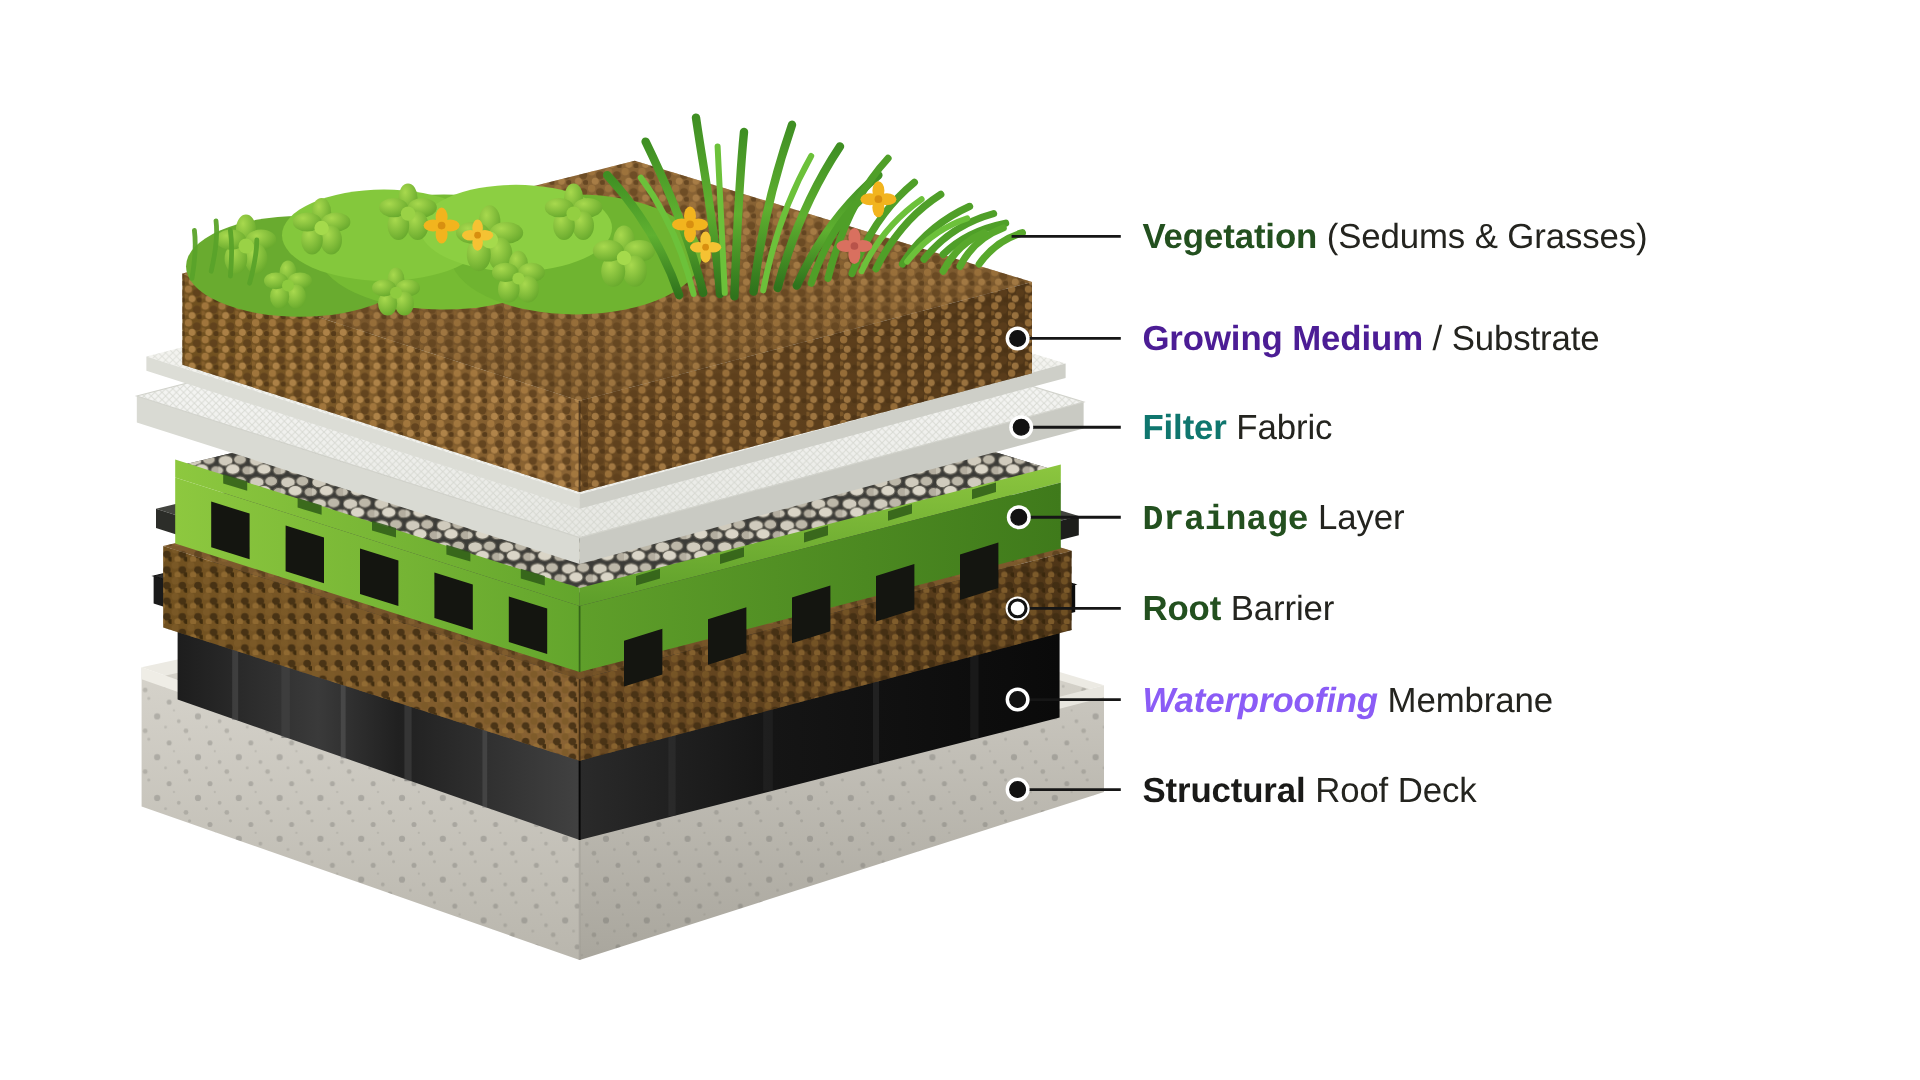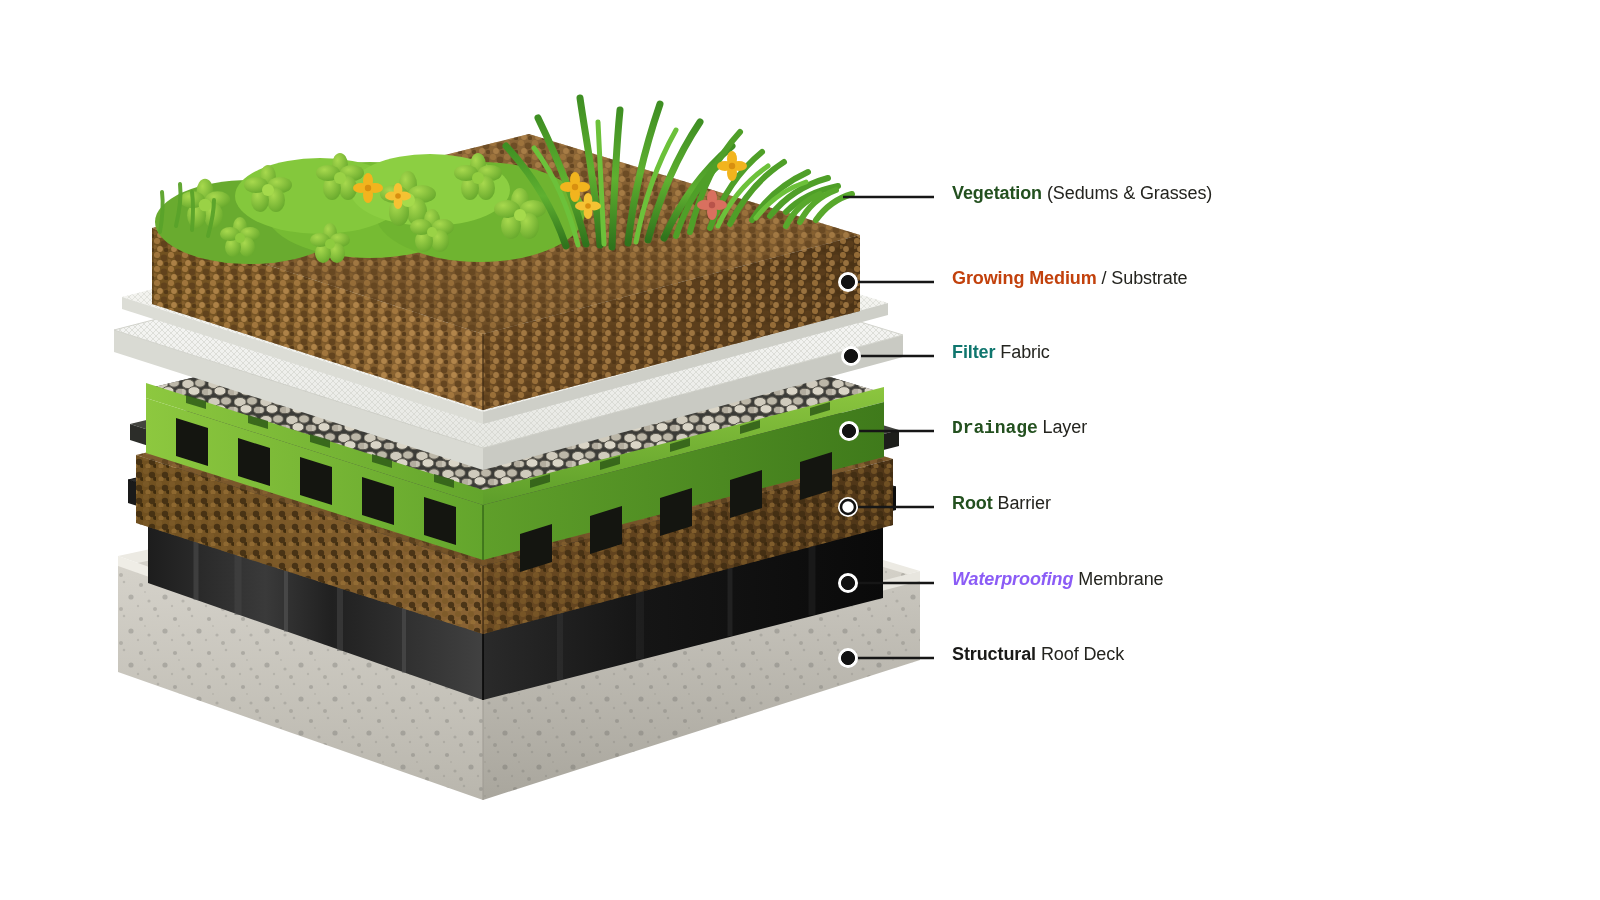--- a/index.html
+++ b/index.html
@@ -10,21 +10,21 @@
     overflow:hidden;
     position:relative;
   }
   #stage{position:absolute;inset:0;}
   .svg-root{position:absolute;left:0;top:0;width:1600px;height:900px;}
 
   
   .callout{
     position:absolute;
     white-space:nowrap;
-    font-size:18px;
+    font-size:29px;
     line-height:1;
     letter-spacing:-0.1px;
     color:#1c1c1a;
   }
   .callout .kw{
     font-weight:bold;
     color:#23501f;
   }
   .callout .kw.dark{ color:#1a1a18; }
   .callout .rest{ font-weight:normal; color:#24241f; }
@@ -492,21 +492,21 @@
         <circle cx="848" cy="583" r="10" fill="#ffffff"></circle>
         <circle cx="848" cy="583" r="6.6" fill="#121212" stroke="#121212" stroke-width="1"></circle>
         <line x1="848" y1="658" x2="934" y2="658" stroke="#161616" stroke-width="2.4"></line>
         <circle cx="848" cy="658" r="10" fill="#ffffff"></circle>
         <circle cx="848" cy="658" r="6.6" fill="#121212" stroke="#121212" stroke-width="1"></circle>
       </g>
   </svg>
 
   <div id="callouts">
       <div class="callout" style="left: 952px; top: 184px;"><span class="kw" style="color: rgb(35, 80, 31);">Vegetation</span><span class="rest"> (Sedums &amp; Grasses)</span></div>
-      <div class="callout" style="left: 952px; top: 269px;"><span class="kw" style="color: #c2410c;">Growing Medium</span><span class="rest"> / Substrate</span></div>
+      <div class="callout" style="left: 952px; top: 269px;"><span class="kw" style="color: #4c1d95;">Growing Medium</span><span class="rest"> / Substrate</span></div>
       <div class="callout" style="left: 952px; top: 343px;"><span class="kw" style="color: #0f766e;">Filter</span><span class="rest"> Fabric</span></div>
       <div class="callout" style="left: 952px; top: 418px;"><span class="kw" style="color: rgb(35, 80, 31); font-family: Liberation Mono, monospace;">Drainage</span><span class="rest"> Layer</span></div>
       <div class="callout" style="left: 952px; top: 494px;"><span class="kw" style="color: rgb(35, 80, 31);">Root</span><span class="rest"> Barrier</span></div>
       <div class="callout" style="left: 952px; top: 570px;"><span class="kw" style="color: #8b5cf6; font-style: italic;">Waterproofing</span><span class="rest"> Membrane</span></div>
       <div class="callout" style="left: 952px; top: 645px;"><span class="kw dark" style="color: rgb(26, 26, 24); text-align: center;">Structural</span><span class="rest"> Roof Deck</span></div>
     </div>
 
 </div>
 
 </body></html>

